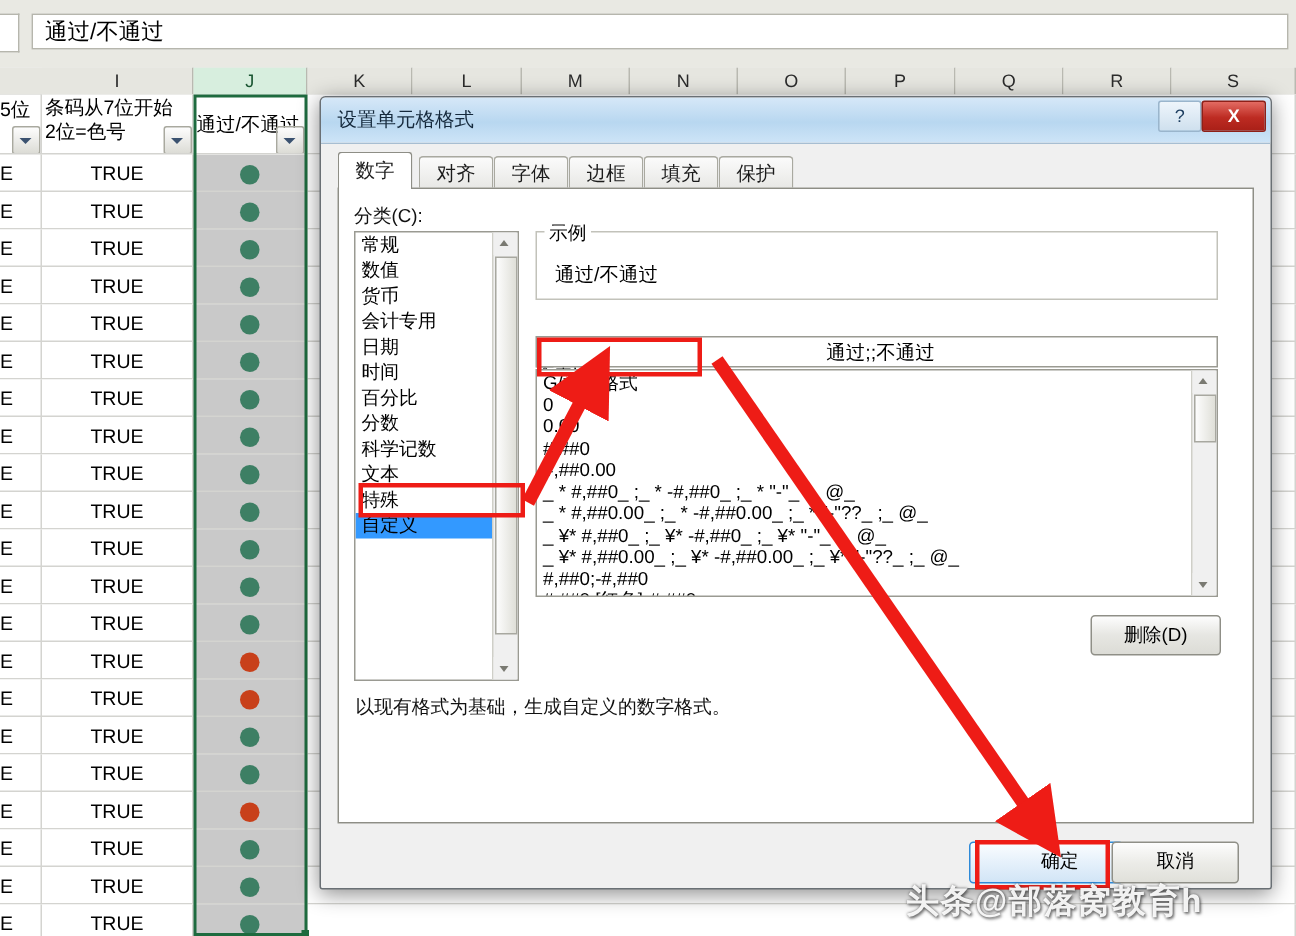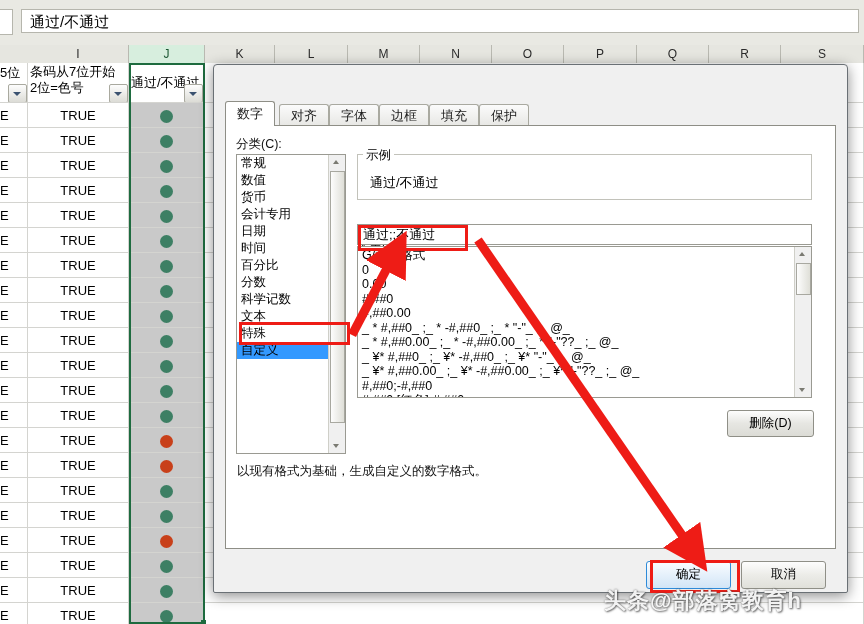--- a/index.html
+++ b/index.html
@@ -176,21 +176,21 @@
   }
   #sample-value{
     position:absolute;left:144px;top:48px;font-size:13px;
   }
 
   
   #type-input{
     position:absolute;left:131px;top:98px;width:455px;height:21px;
     background:#fff;border:1px solid #9a9a92;box-sizing:border-box;
     font-size:13px;line-height:19px;padding-left:5px;
-    white-space:nowrap;overflow:hidden;
+    white-space:nowrap;overflow:hidden;text-align:center;
   }
   
   #type-list{
     position:absolute;left:131px;top:120px;width:455px;height:152px;
     background:#fff;border:1px solid #9a9a92;box-sizing:border-box;
     overflow:hidden;
   }
   #type-list .ti{
     height:14.5px;line-height:14.5px;padding-left:4px;
     font-size:12.5px;white-space:nowrap;
@@ -358,20 +358,25 @@
       <div class="cell "></div>
       <div class="cell "></div>
       <div class="cell "></div>
     </div>
 
   <div id="j-selection"></div>
 </div>
 
 <div id="dialog">
 
+  <div id="dlg-titlebar">
+    <div id="dlg-title">设置单元格格式</div>
+    <div id="dlg-help">?</div>
+    <div id="dlg-close">X</div>
+  </div>
 
   <div id="tabstrip">
       <div class="tab active" style="left: 0px;">数字</div>
       <div class="tab" style="left: 54px;">对齐</div>
       <div class="tab" style="left: 104px;">字体</div>
       <div class="tab" style="left: 154px;">边框</div>
       <div class="tab" style="left: 204px;">填充</div>
       <div class="tab" style="left: 254px;">保护</div>
     </div>
 
@@ -432,21 +437,21 @@
         <div class="thumb" style="top:16px;height:30px;"></div>
         <div class="arrow down"></div>
       </div>
     </div>
 
     <div id="delete-btn">删除(D)</div>
 
     <div id="hint-text">以现有格式为基础，生成自定义的数字格式。</div>
   </div>
 
-  <div id="ok-btn" style="left:432px;top:496px;">确定</div>
+  <div id="ok-btn" style="left:432px;top:496px;padding-left:18px;">确定</div>
   <div id="cancel-btn" style="left:527px;top:496px;">取消</div>
 </div>
 
 <div class="ann-rect" id="ann-cat"></div>
 <div class="ann-rect" id="ann-type"></div>
 <div class="ann-rect" id="ann-ok"></div>
 
 <svg id="ann-svg" viewBox="0 0 864 624">
   <defs>
     <marker id="ah" markerWidth="5" markerHeight="5" refX="2.2" refY="2.5" orient="auto">

